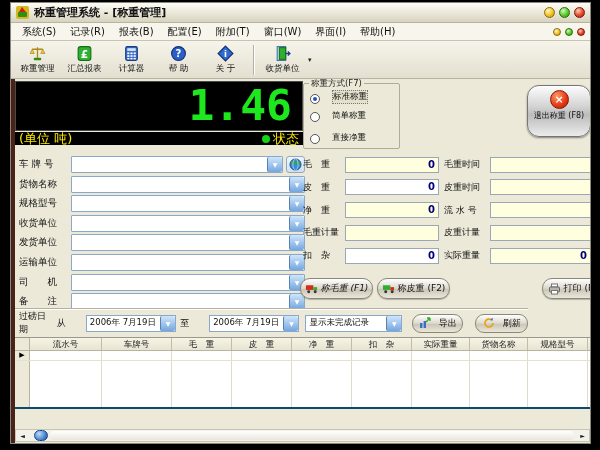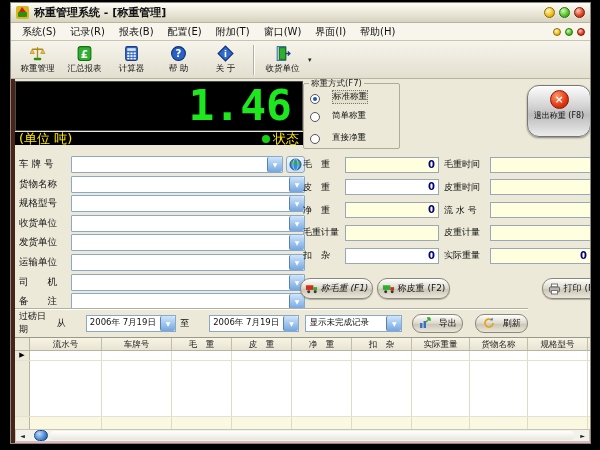--- a/index.html
+++ b/index.html
@@ -121,21 +121,21 @@
   .fcombo.date { width:96px; }
   .fcombo.records { width:103px; margin-left:2px; }
   .pillbtn { height:19px; border-radius:9px; border:1px solid #8a8878;
              background:linear-gradient(#ffffff,#ddd9cd 48%,#ccc7b7 56%,#eae6da);
              display:flex; align-items:center; justify-content:center; gap:8px; font-size:9px; }
   .pillbtn svg { width:12px; height:12px; }
   .pillbtn.export { width:54px; margin-left:6px; }
   .pillbtn.refresh { width:56px; margin-left:8px; }
 
   
-  .grid { position:absolute; left:0; top:258px; width:575px; height:112px; background:#f9a8d4;
+  .grid { position:absolute; left:0; top:258px; width:575px; height:72px; background:#f9a8d4;
           border-top:1px solid #9a9888; border-bottom:2px solid #0c4a6e; overflow:hidden; }
   .grow { display:flex; }
   .gsel { width:15px; flex:none; background:#ece9d8; border-right:1px solid #b8b4a2;
           font-size:7px; line-height:9px; text-align:center; color:#000; }
   .gcells { display:flex; flex:1; overflow:hidden; }
   .gheader { height:13px; background:linear-gradient(#f7f4e5,#e8e4d2); border-bottom:1px solid #b8b4a2; }
   .gheader .gc { line-height:12px; font-size:8.5px; text-align:center; color:#222;
                  border-right:1px solid #c0bdaa; white-space:nowrap; overflow:hidden; }
   .gbody .gc { border-right:1px solid #dedbc8; }
   .gc { flex:none; }

